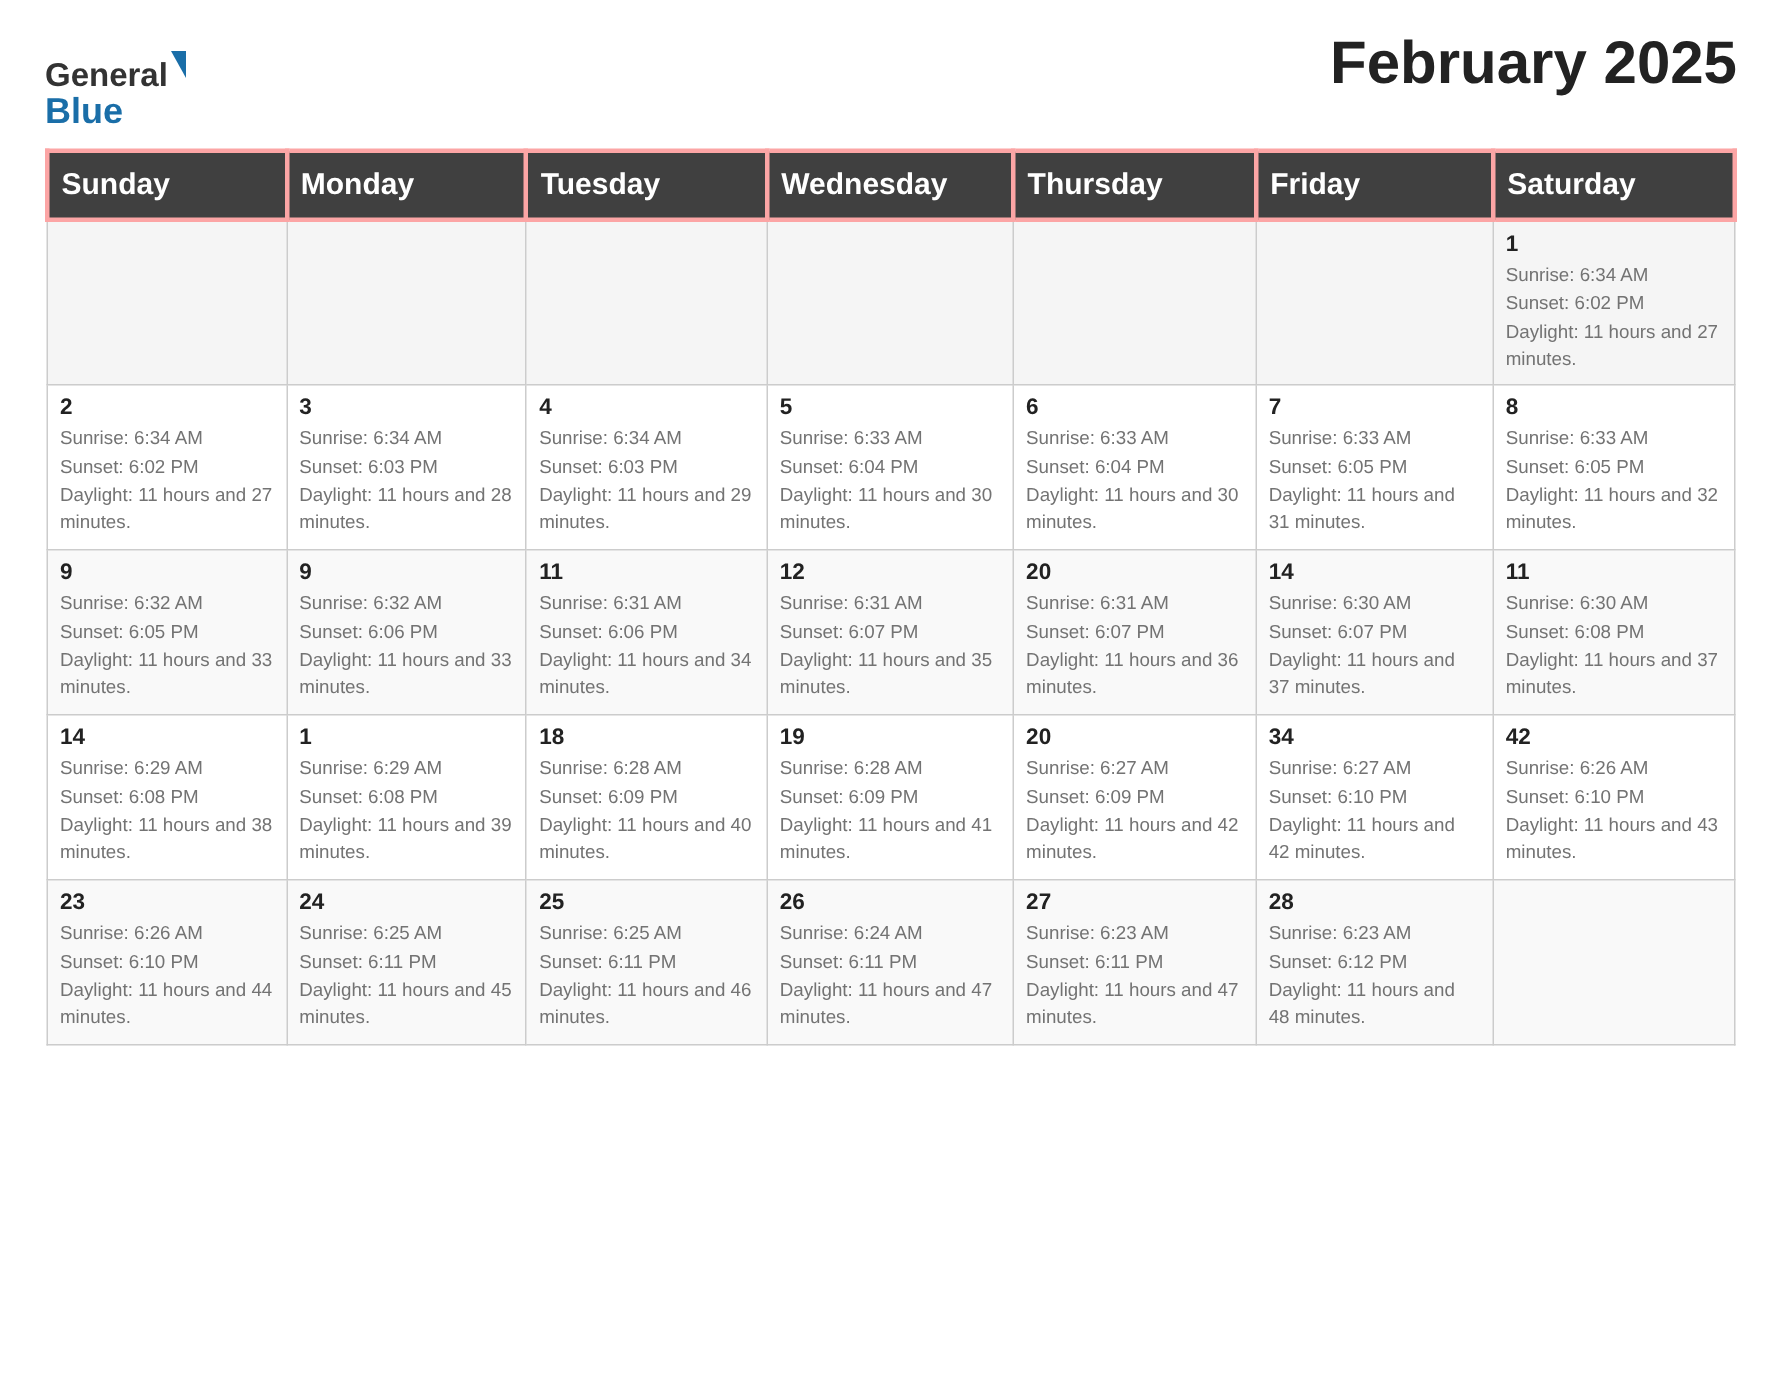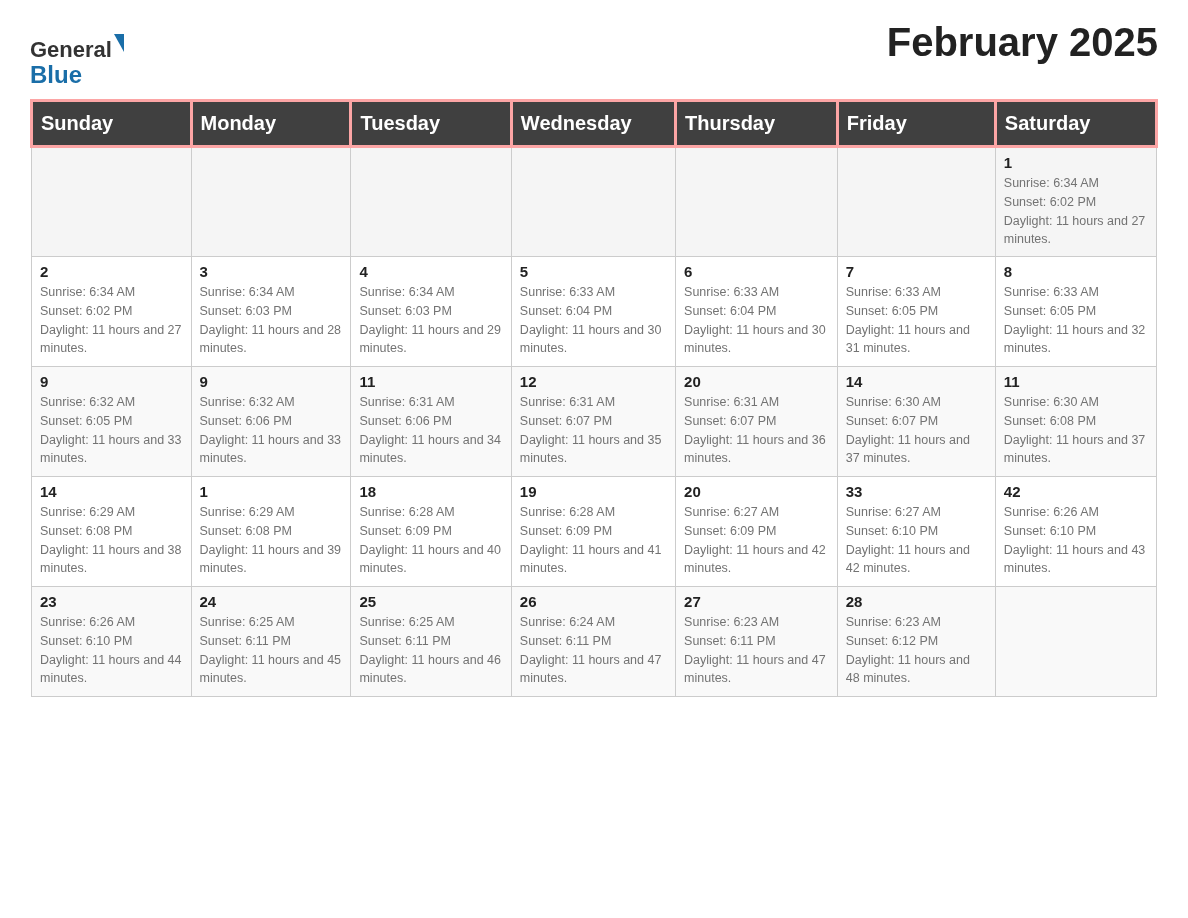--- a/index.html
+++ b/index.html
@@ -276,21 +276,21 @@
 Sunset: 6:09 PM
 Daylight: 11 hours and 41 minutes.</div>
           </td>
           <td>
             <div class="day-number">20</div>
             <div class="day-info" style="white-space: pre-line;">Sunrise: 6:27 AM
 Sunset: 6:09 PM
 Daylight: 11 hours and 42 minutes.</div>
           </td>
           <td>
-            <div class="day-number">33</div>
+            <div class="day-number">34</div>
             <div class="day-info" style="white-space: pre-line;">Sunrise: 6:27 AM
 Sunset: 6:10 PM
 Daylight: 11 hours and 42 minutes.</div>
           </td>
           <td>
             <div class="day-number">42</div>
             <div class="day-info" style="white-space: pre-line;">Sunrise: 6:26 AM
 Sunset: 6:10 PM
 Daylight: 11 hours and 43 minutes.</div>
           </td>

